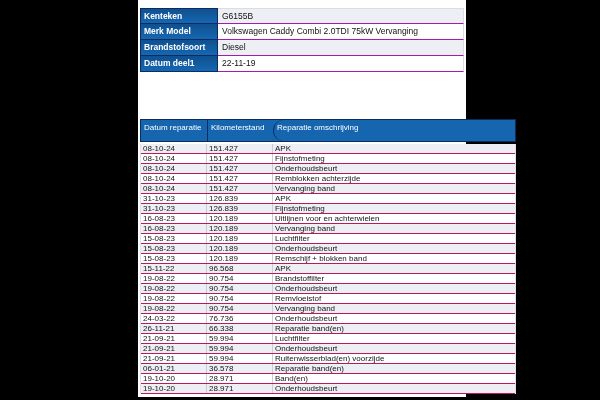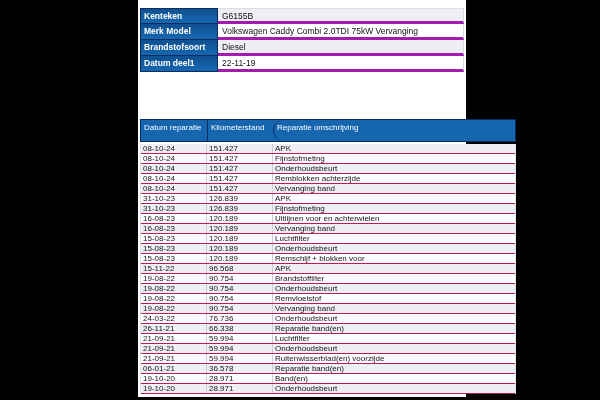--- a/index.html
+++ b/index.html
@@ -14,21 +14,21 @@
     width:78px; box-sizing:border-box;
     background:linear-gradient(to bottom,#10508f,#1567b2);
     color:#fff; font-weight:bold; font-size:8.5px; line-height:14px; padding-left:3px;
     border-left:1px solid #0a2c5e; border-right:1px solid #0a2c5e; border-bottom:1px solid #0a2c5e;
     white-space:nowrap; overflow:hidden;
   }
   .info-row:first-child .info-label { border-top:1px solid #0a2c5e; }
   .info-value {
     flex:1; box-sizing:border-box; background:#fff;
     font-size:8.5px; line-height:15px; padding-left:4px; color:#121212;
-    border-right:1px solid #dbdde3; border-bottom:3px solid #a21caf;
+    border-right:1px solid #dbdde3; border-bottom:1px solid #a21caf;
     white-space:nowrap; overflow:hidden;
   }
   .info-row:first-child .info-value { border-top:1px solid #dbdde3; }
   .info-row:nth-child(odd) .info-value { background:#eeeff4; }
 
   
   .history { position:absolute; left:2px; top:119px; width:376px; }
   .h-row { display:flex; height:23px; box-sizing:border-box; background:#1565af; border:1px solid #0a2c5e; }
   .h-cell { box-sizing:border-box; color:#fff; font-size:8px; padding:3px 0 0 3px; white-space:nowrap; overflow:hidden; }
   .h-cell + .h-cell { border-left:1px solid #0a2c5e; }
@@ -126,21 +126,21 @@
             <div class="t-cell c2">Luchtfilter</div>
           </div>
           <div class="t-row odd">
             <div class="t-cell c0">15-08-23</div>
             <div class="t-cell c1">120.189</div>
             <div class="t-cell c2">Onderhoudsbeurt</div>
           </div>
           <div class="t-row">
             <div class="t-cell c0">15-08-23</div>
             <div class="t-cell c1">120.189</div>
-            <div class="t-cell c2">Remschijf + blokken voor</div>
+            <div class="t-cell c2">Remschijf + blokken band</div>
           </div>
           <div class="t-row odd">
             <div class="t-cell c0">15-11-22</div>
             <div class="t-cell c1">96.568</div>
             <div class="t-cell c2">APK</div>
           </div>
           <div class="t-row">
             <div class="t-cell c0">19-08-22</div>
             <div class="t-cell c1">90.754</div>
             <div class="t-cell c2">Brandstoffilter</div>

